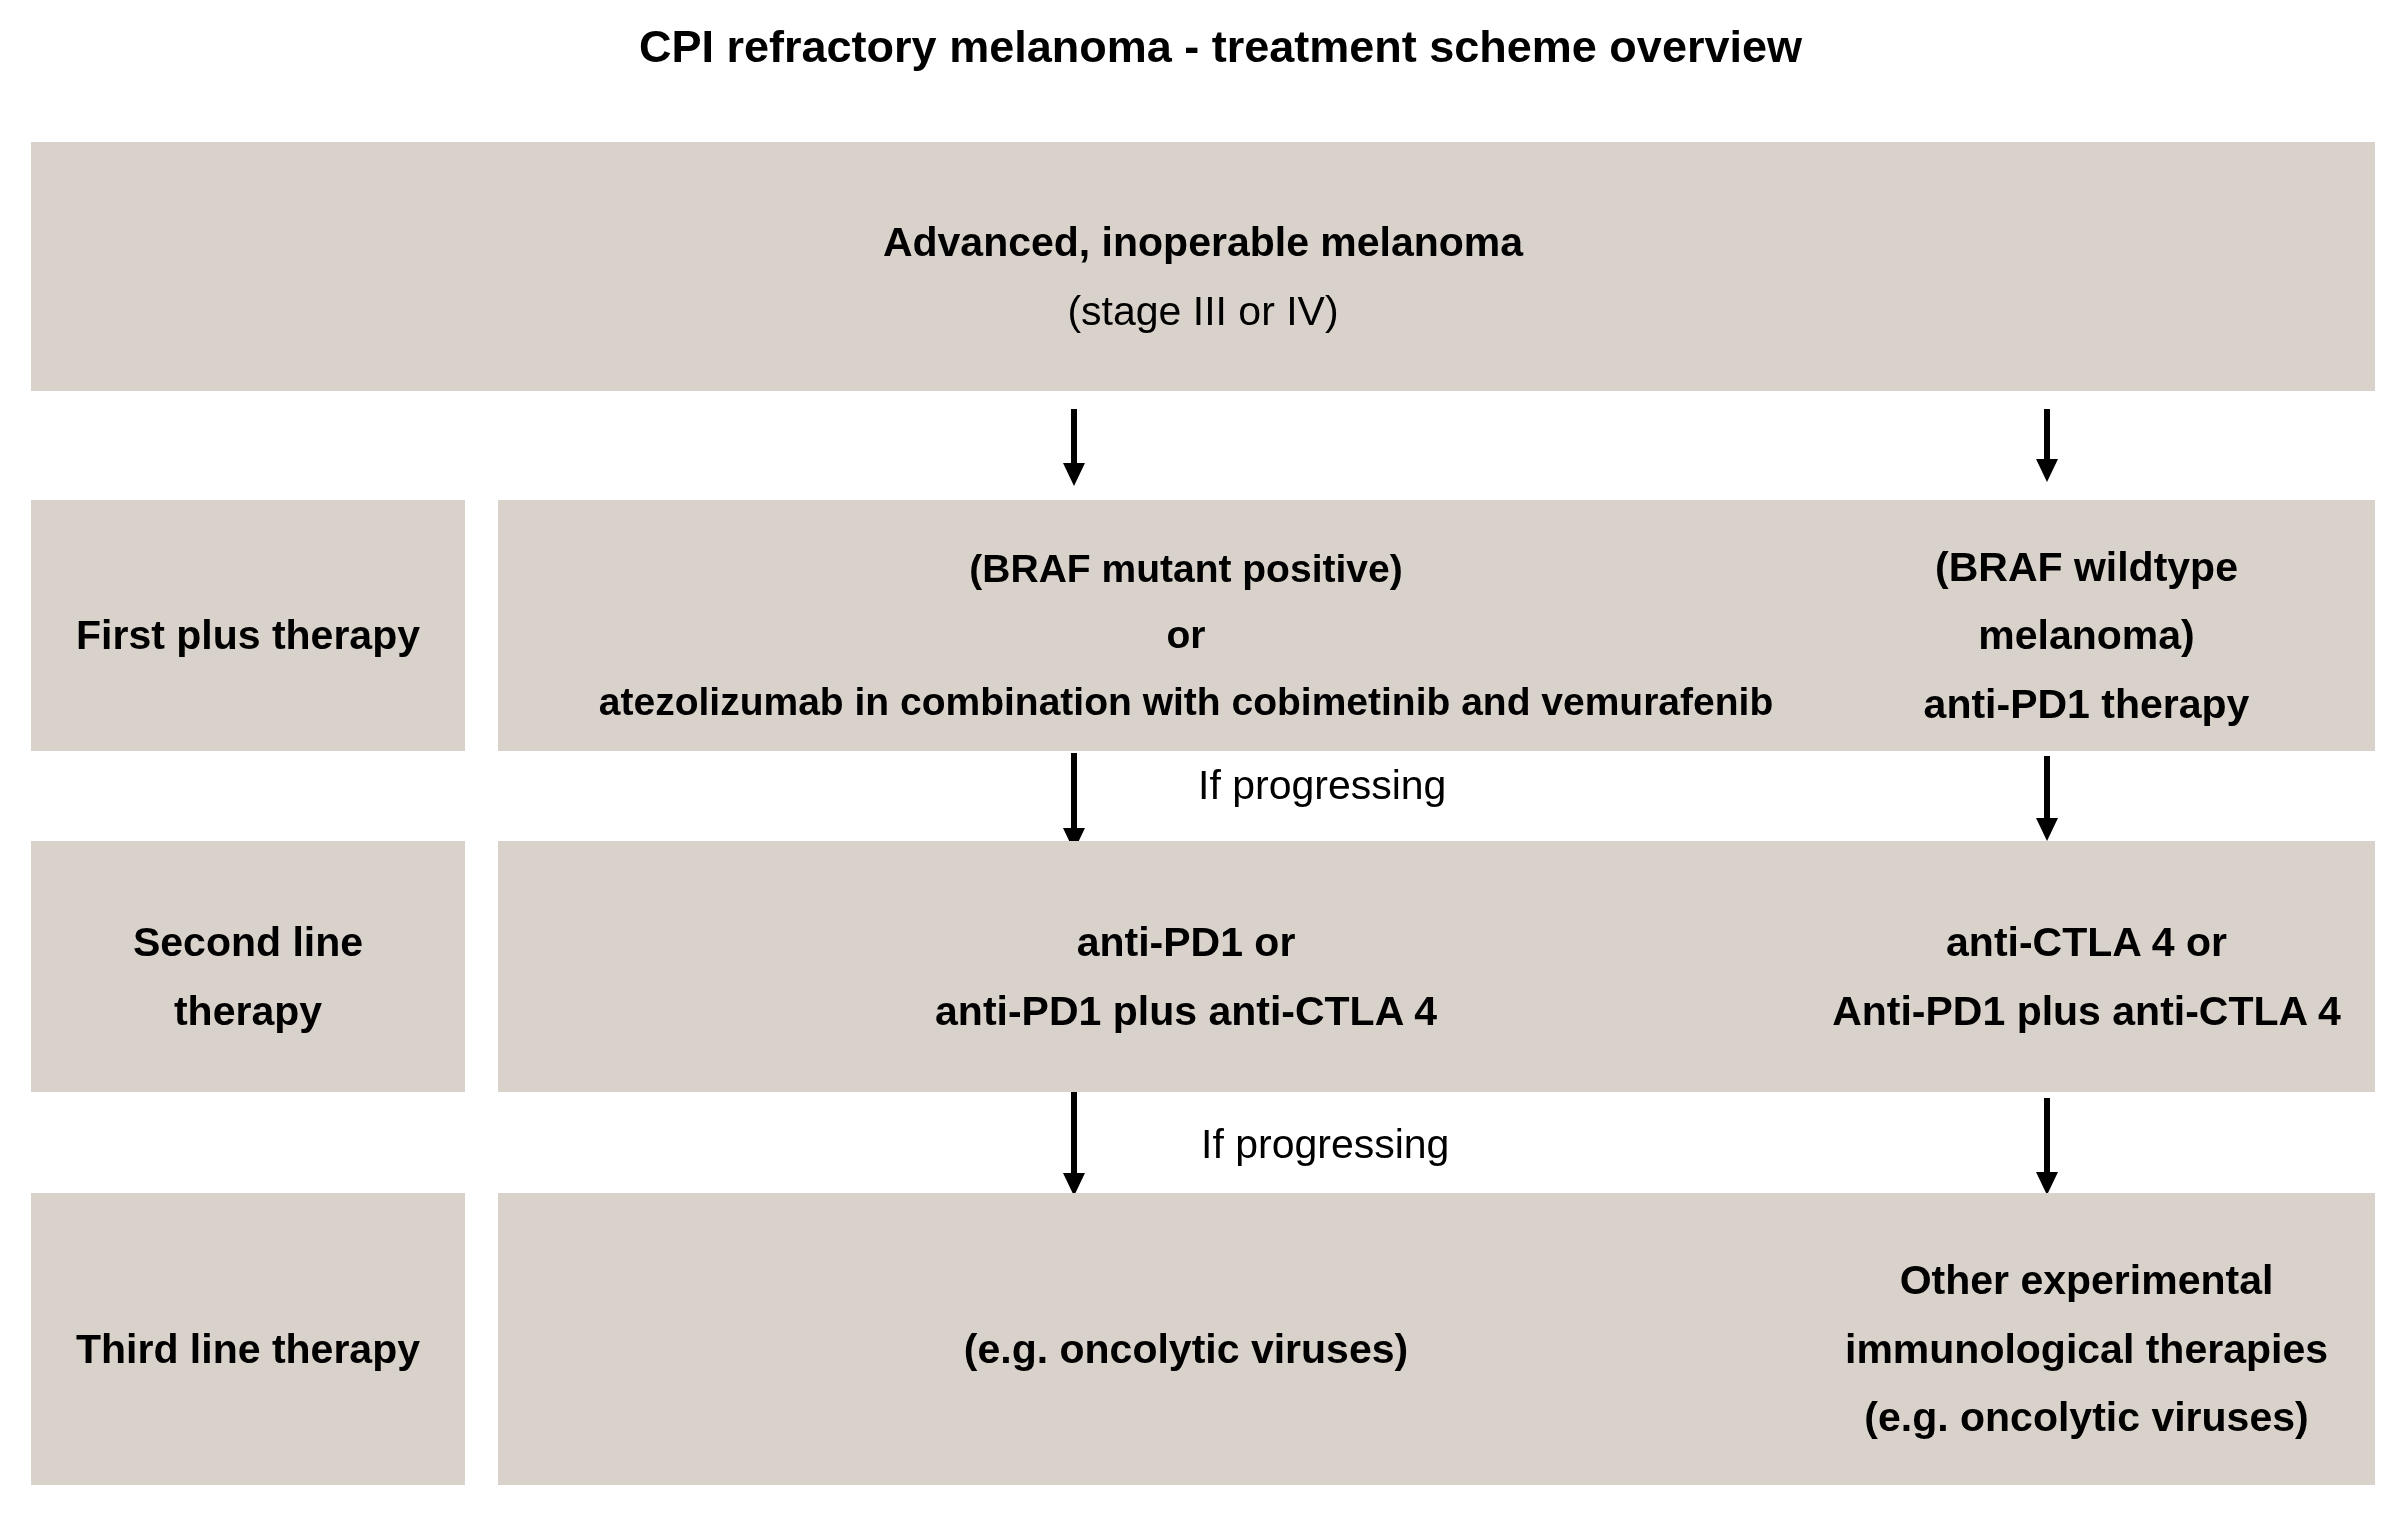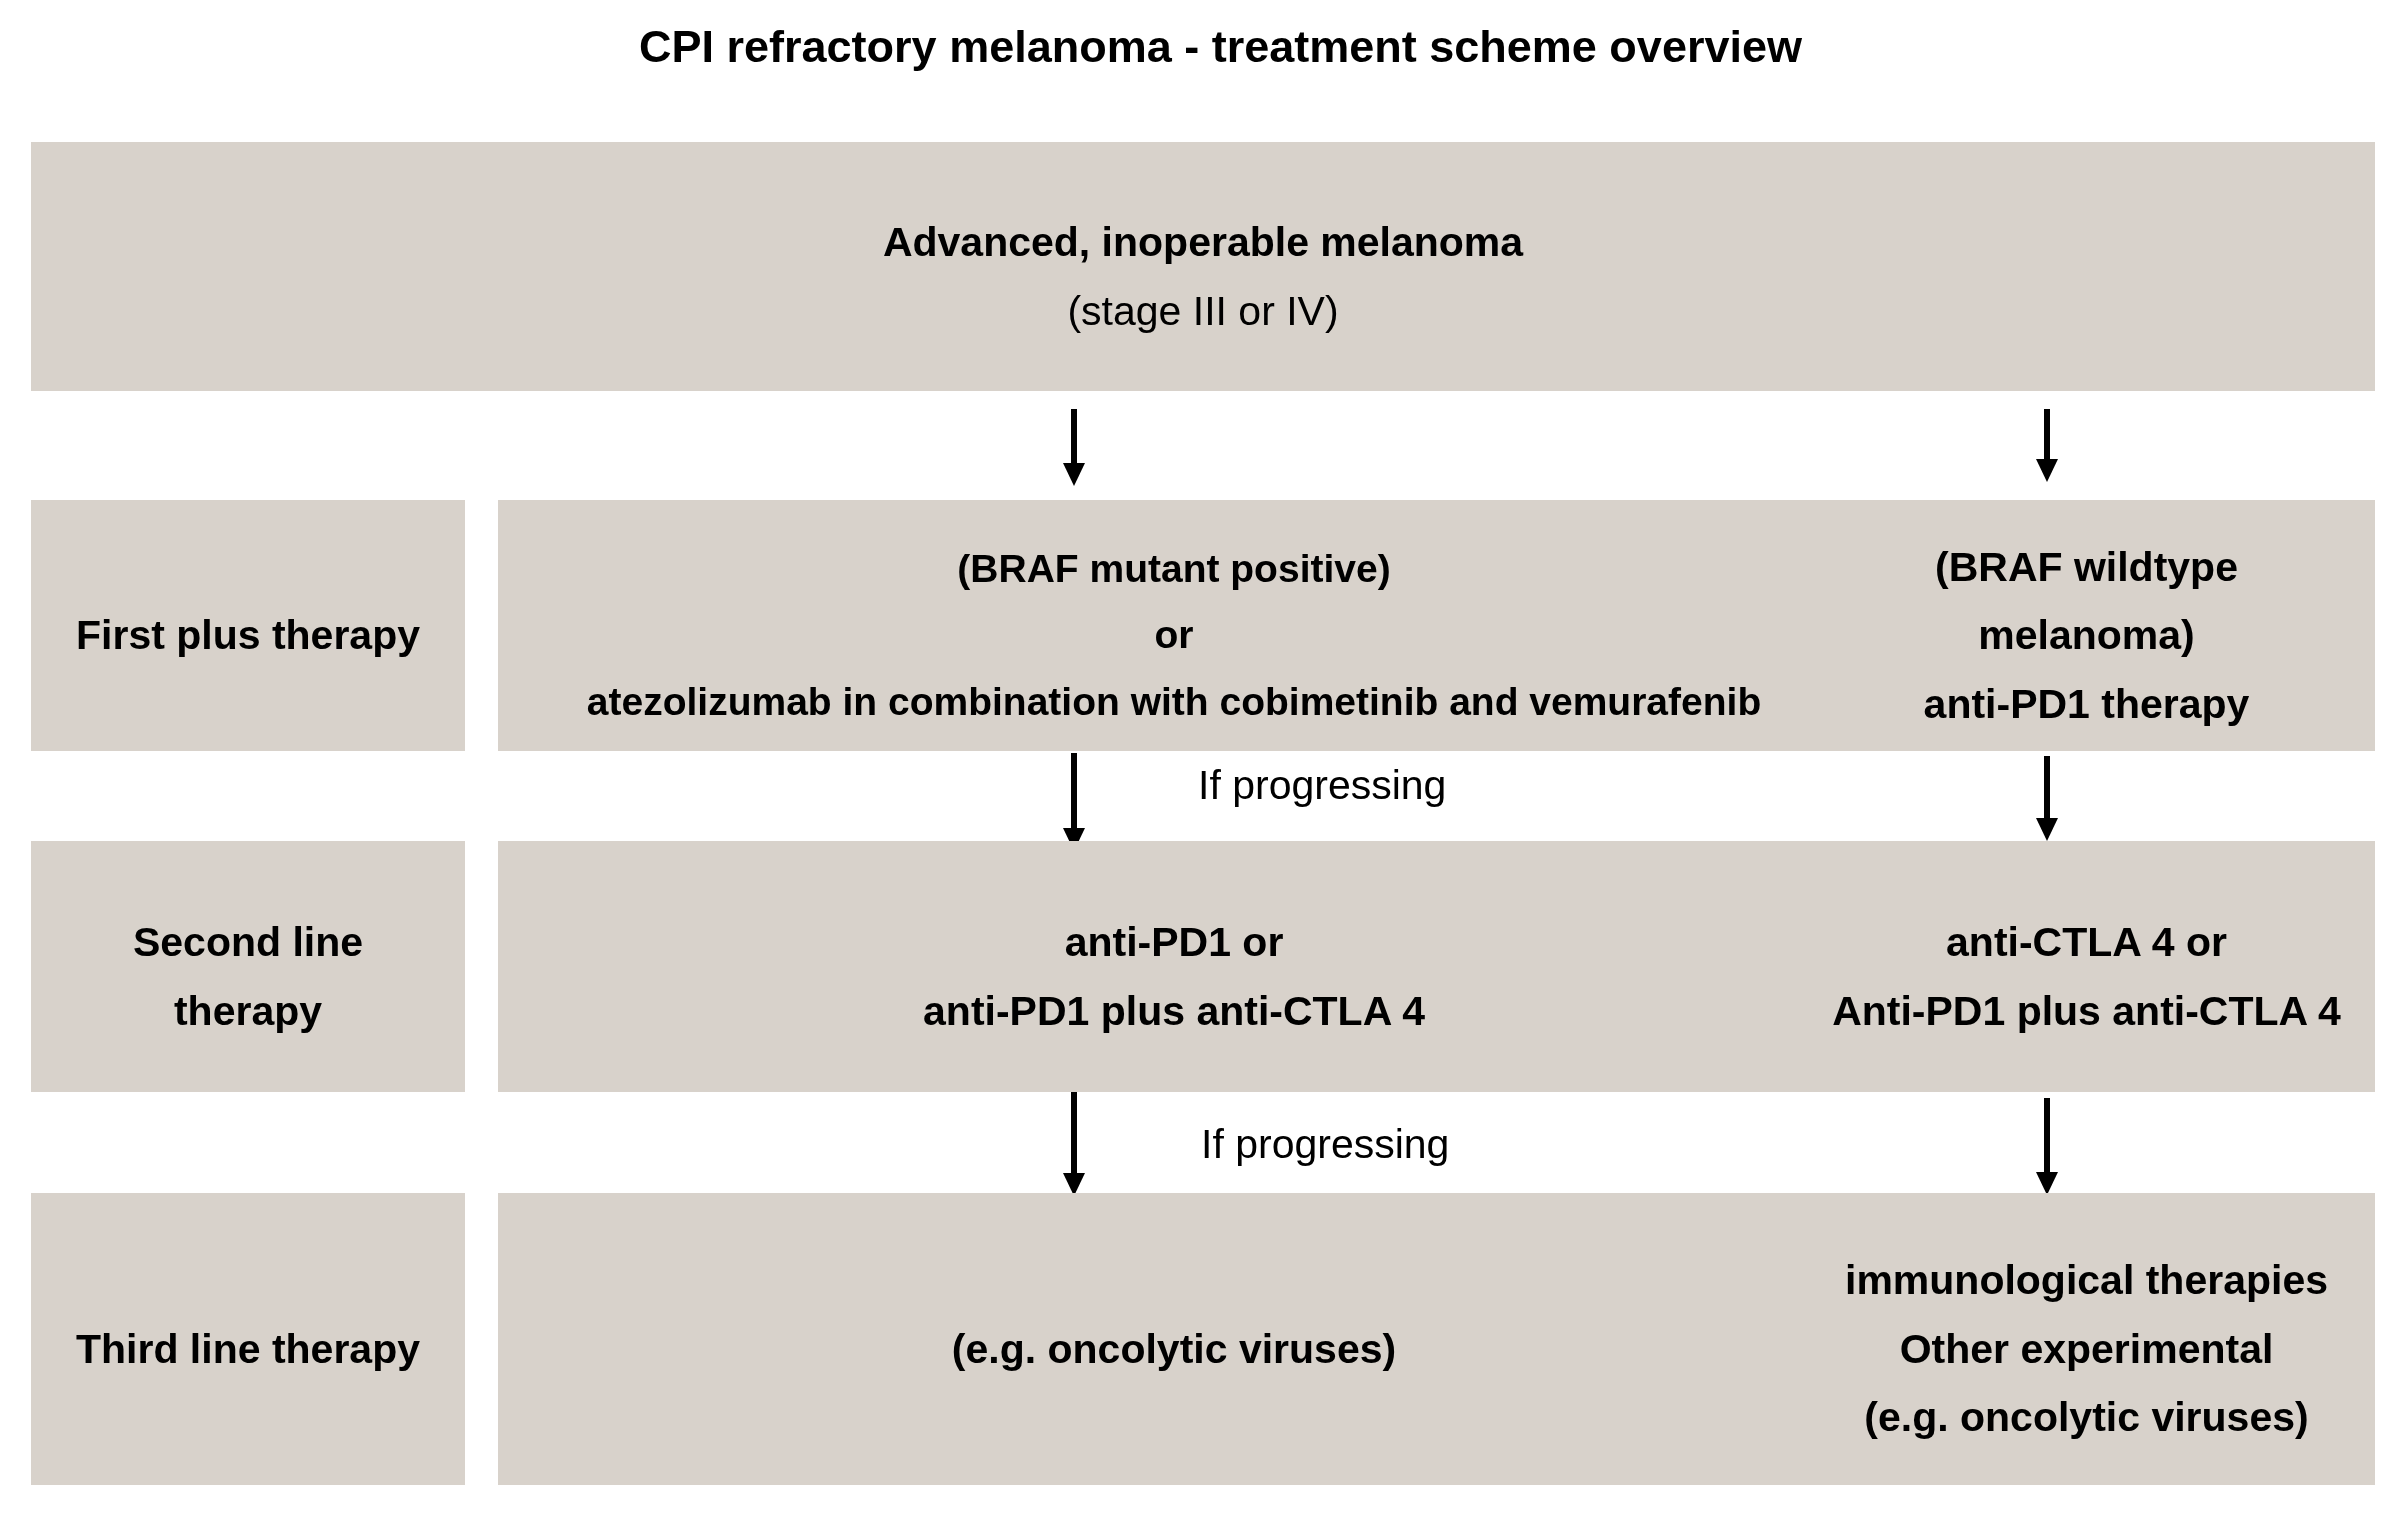--- a/index.html
+++ b/index.html
@@ -35,21 +35,21 @@
     font-weight: bold;
     line-height: 1.18;
     white-space: nowrap;
     margin-top: 20px;
   }
   .box .bl.regular { font-weight: normal; }
   .box.small-text .bl { font-size: 39px; line-height: 1.19; }
 
   .top-box    { left: 31px;   top: 142px; width: 2344px; height: 249px; }
   .label-box  { left: 31px;   width: 434px;  }
-  .middle-box { left: 498px;  width: 1352px; }
+  .middle-box { left: 498px;  width: 1352px; padding-left: 12px; }
   .right-box  { left: 1798px; width: 577px;  }
 
   .row1 { top: 500px;  height: 251px; }
   .row2 { top: 841px; height: 251px; }
   .row3 { top: 1193px; height: 292px; }
 
   .arrow {
     position: absolute;
     width: 22px;
     display: flex;
@@ -140,19 +140,19 @@
   </div>
   <div class="flow-label" style="left:1201px; top:1120px;">If progressing</div>
 
   <div class="box label-box row3">
     <div class="bl">Third line therapy</div>
   </div>
   <div class="box middle-box row3">
     <div class="bl">(e.g. oncolytic viruses)</div>
   </div>
   <div class="box right-box row3">
+    <div class="bl">Other experimental</div>
     <div class="bl">immunological therapies</div>
-    <div class="bl">Other experimental</div>
     <div class="bl">(e.g. oncolytic viruses)</div>
   </div>
 
 </div>
 
 
 </body></html>

